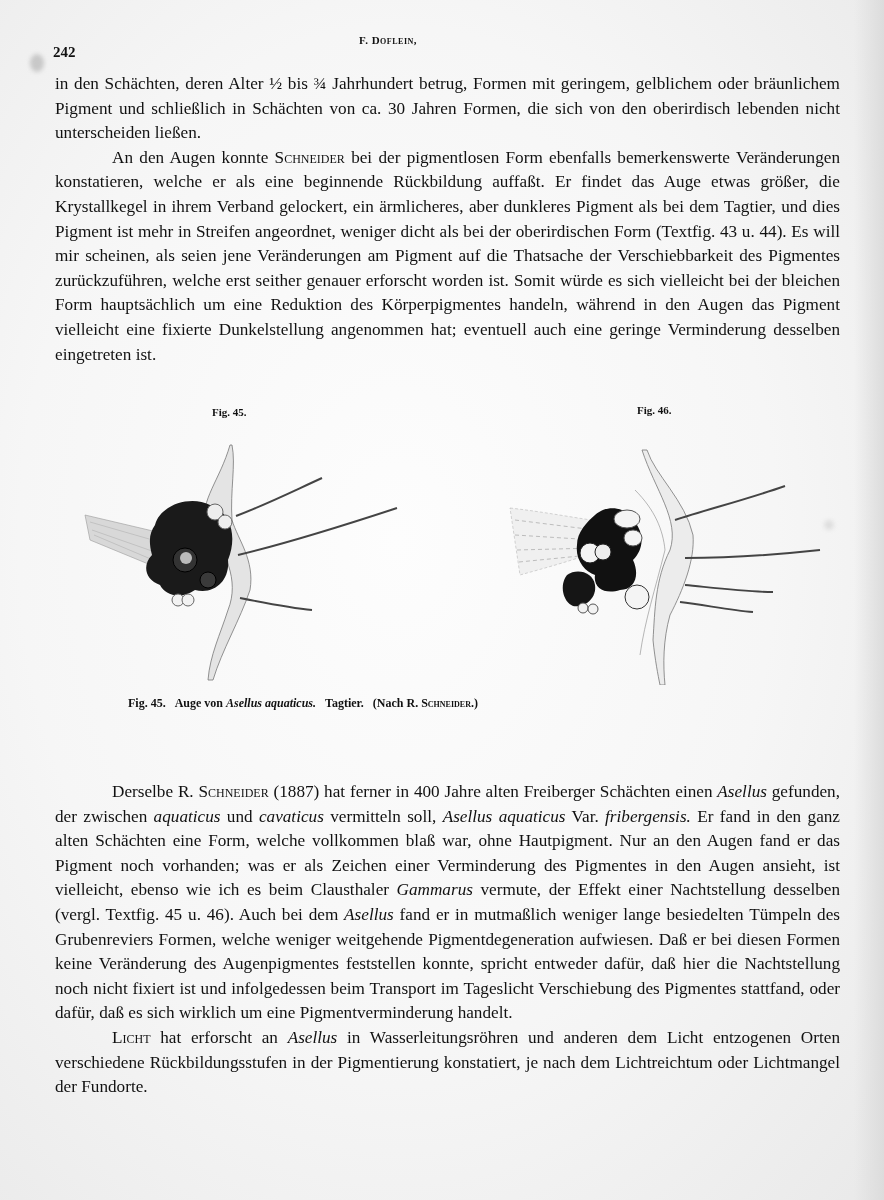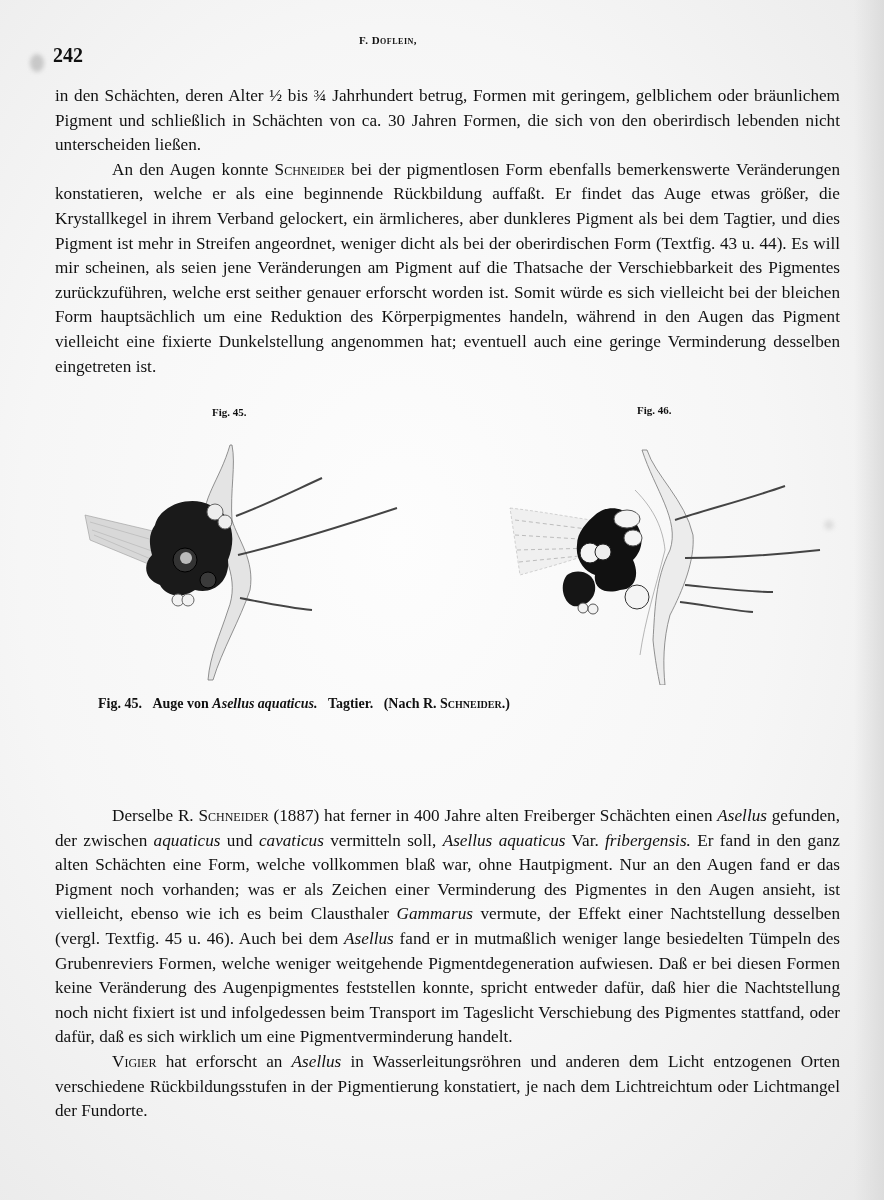--- a/index.html
+++ b/index.html
@@ -17,53 +17,53 @@
   .edge-right {
     position: absolute; right: 0; top: 0; width: 30px; height: 1200px;
     background: linear-gradient(to right, rgba(230,230,230,0), #dcdcdc);
   }
   .spot { position: absolute; border-radius: 50%; background: rgba(150,150,150,0.45); filter: blur(2px); }
   .running-head {
     position: absolute; top: 34px; left: 0; width: 776px; text-align: center;
     font-size: 11px; letter-spacing: 0.5px; font-variant: small-caps; font-weight: bold;
   }
   .page-number {
-    position: absolute; top: 44px; left: 53px; font-size: 20px; font-weight: bold;
+    position: absolute; top: 44px; left: 53px; font-size: 15px; font-weight: bold;
   }
   .text-block {
     position: absolute; left: 55px; width: 785px;
     font-size: 17.2px; line-height: 24.6px; text-align: justify;
   }
   .text-block p { margin: 0; }
   .indent { text-indent: 57px; }
   .sc { font-variant: small-caps; margin-top: 7px; }
   .it { font-style: italic; }
   .figlabel {
     position: absolute; font-size: 11px; font-weight: bold;
   }
   .figure { position: absolute; }
   .caption {
-    position: absolute; left: 98px; top: 696px; font-size: 14px; line-height: 15px;
+    position: absolute; left: 128px; top: 696px; font-size: 12px; line-height: 15px;
   }
   .caption .row { white-space: nowrap; }
   .caption .b { font-weight: bold; }
   .caption .ditto { display: inline-block; width: 27px; text-align: center; font-weight: bold; }
 </style>
 </head>
 <body>
 
 <div class="page">
   <div class="edge-right"></div>
   <div class="spot" style="left:30px;top:54px;width:14px;height:18px;"></div>
   <div class="spot" style="left:824px;top:520px;width:10px;height:10px;opacity:.5"></div>
 
   <div class="page-number">242</div>
   <div class="running-head">F. Doflein,</div>
 
-  <div class="text-block" id="top-text" style="top:84px;">
+  <div class="text-block" id="top-text" style="top:72px;">
       <p><span>in den Schächten, deren Alter ½ bis ¾ Jahrhundert betrug, Formen mit geringem, gelblichem oder bräunlichem Pigment und schließlich in Schächten von ca. 30 Jahren Formen, die sich von den oberirdisch lebenden nicht unterscheiden ließen.</span></p>
       <p class="indent"><span>An den Augen konnte </span><span class="sc">Schneider</span><span> bei der pigmentlosen Form ebenfalls bemerkenswerte Veränderungen konstatieren, welche er als eine beginnende Rückbildung auffaßt. Er findet das Auge etwas größer, die Krystallkegel in ihrem Verband gelockert, ein ärmlicheres, aber dunkleres Pigment als bei dem Tagtier, und dies Pigment ist mehr in Streifen angeordnet, weniger dicht als bei der oberirdischen Form (Textfig. 43 u. 44). Es will mir scheinen, als seien jene Veränderungen am Pigment auf die Thatsache der Verschiebbarkeit des Pigmentes zurückzuführen, welche erst seither genauer erforscht worden ist. Somit würde es sich vielleicht bei der bleichen Form hauptsächlich um eine Reduktion des Körperpigmentes handeln, während in den Augen das Pigment vielleicht eine fixierte Dunkelstellung angenommen hat; eventuell auch eine geringe Verminderung desselben eingetreten ist.</span></p>
     </div>
 
   <div class="figlabel" style="left:212px;top:406px;">Fig. 45.</div>
   <svg class="figure" style="left:80px;top:440px" width="330" height="245" viewBox="0 0 330 245">
 
     <path d="M5 75 L90 95 L95 135 L10 100 Z" fill="#d8d8d8" stroke="#999" stroke-width="0.6"></path>
     <path d="M10 82 L90 105 M12 90 L92 118 M14 95 L92 128" stroke="#aaa" stroke-width="0.5" fill="none"></path>
 
@@ -112,17 +112,17 @@
     <div class="row">
       <span class="b">Fig. 45.</span>
       &nbsp;&nbsp;<span class="b">Auge von</span>
       <span class="it b">Asellus aquaticus.</span>
       &nbsp;&nbsp;<span class="b">Tagtier.</span>
       &nbsp;&nbsp;<span class="b">(Nach R.</span>
       <span class="b sc">Schneider</span><span class="b">.)</span>
     </div>
   </div>
 
-  <div class="text-block" id="bottom-text" style="top:804px;">
+  <div class="text-block" id="bottom-text" style="top:780px;">
       <p class="indent"><span>Derselbe R. </span><span class="sc">Schneider</span><span> (1887) hat ferner in 400 Jahre alten Freiberger Schächten einen </span><span class="it">Asellus</span><span> gefunden, der zwischen </span><span class="it">aquaticus</span><span> und </span><span class="it">cavaticus</span><span> vermitteln soll, </span><span class="it">Asellus aquaticus</span><span> Var. </span><span class="it">fribergensis.</span><span> Er fand in den ganz alten Schächten eine Form, welche vollkommen blaß war, ohne Hautpigment. Nur an den Augen fand er das Pigment noch vorhanden; was er als Zeichen einer Verminderung des Pigmentes in den Augen ansieht, ist vielleicht, ebenso wie ich es beim Clausthaler </span><span class="it">Gammarus</span><span> vermute, der Effekt einer Nachtstellung desselben (vergl. Textfig. 45 u. 46). Auch bei dem </span><span class="it">Asellus</span><span> fand er in mutmaßlich weniger lange besiedelten Tümpeln des Grubenreviers Formen, welche weniger weitgehende Pigmentdegeneration aufwiesen. Daß er bei diesen Formen keine Veränderung des Augenpigmentes feststellen konnte, spricht entweder dafür, daß hier die Nachtstellung noch nicht fixiert ist und infolgedessen beim Transport im Tageslicht Verschiebung des Pigmentes stattfand, oder dafür, daß es sich wirklich um eine Pigmentverminderung handelt.</span></p>
-      <p class="indent"><span class="sc">Vigier</span><span> hat erforscht an </span><span class="it">Asellus</span><span> in Wasserleitungsröhren und anderen dem Licht entzogenen Orten verschiedene Rückbildungsstufen in der Pigmentierung konstatiert, je nach dem Lichtreichtum oder Lichtmangel der Fundorte.</span></p>
+      <p class="indent"><span class="sc">Licht</span><span> hat erforscht an </span><span class="it">Asellus</span><span> in Wasserleitungsröhren und anderen dem Licht entzogenen Orten verschiedene Rückbildungsstufen in der Pigmentierung konstatiert, je nach dem Lichtreichtum oder Lichtmangel der Fundorte.</span></p>
     </div>
 </div>
 
 </body></html>

